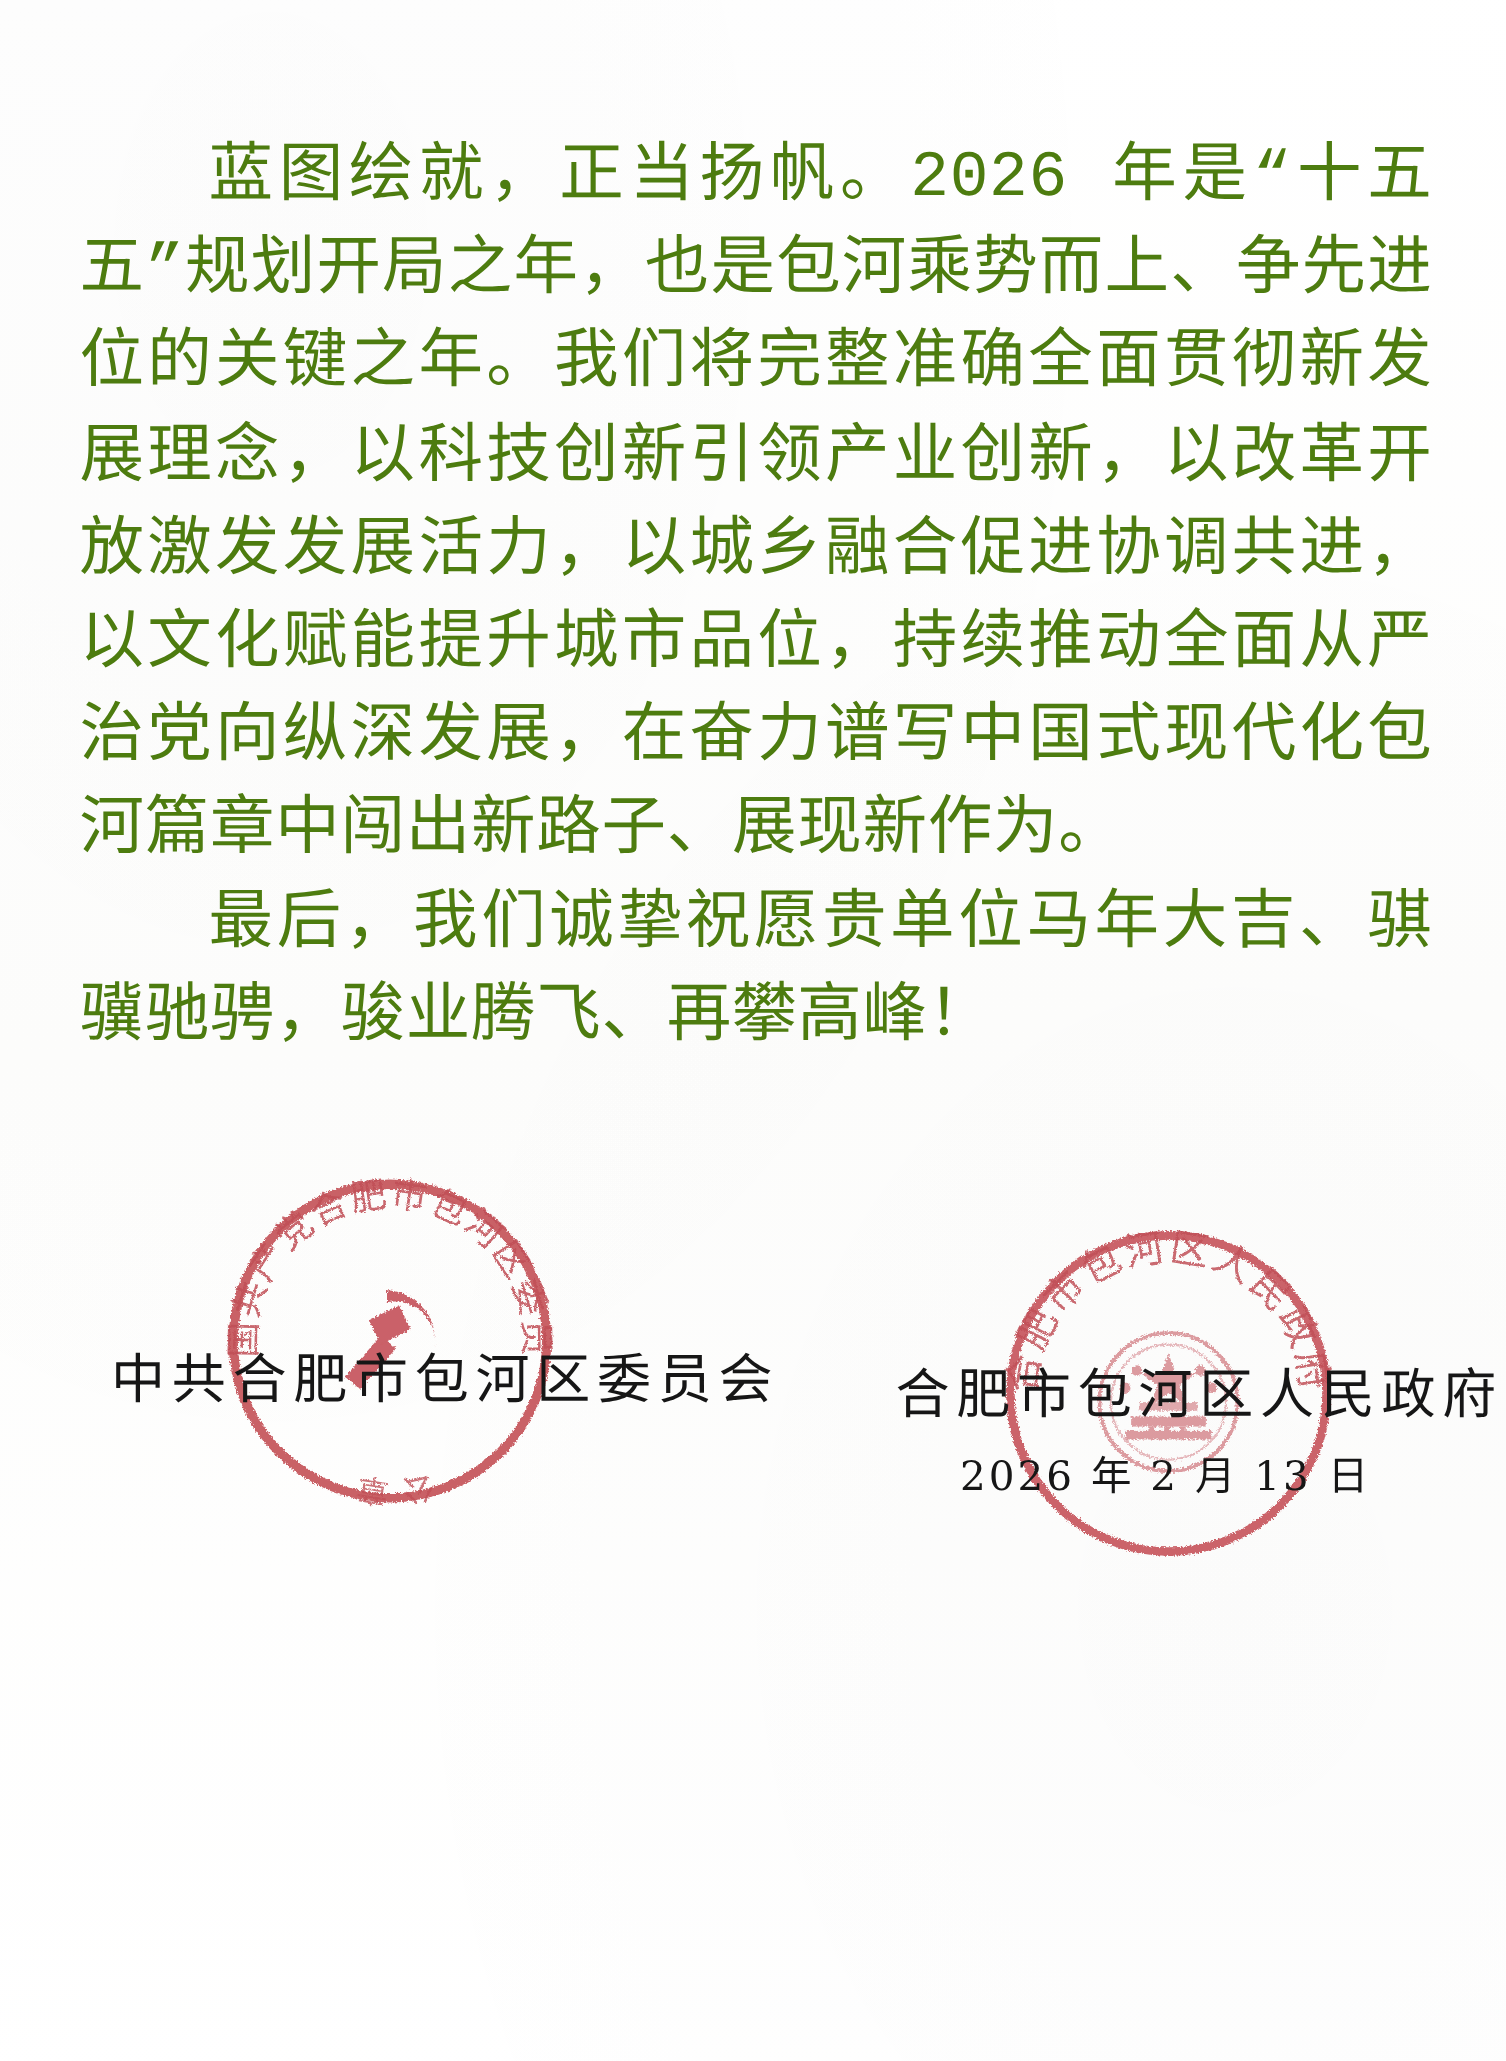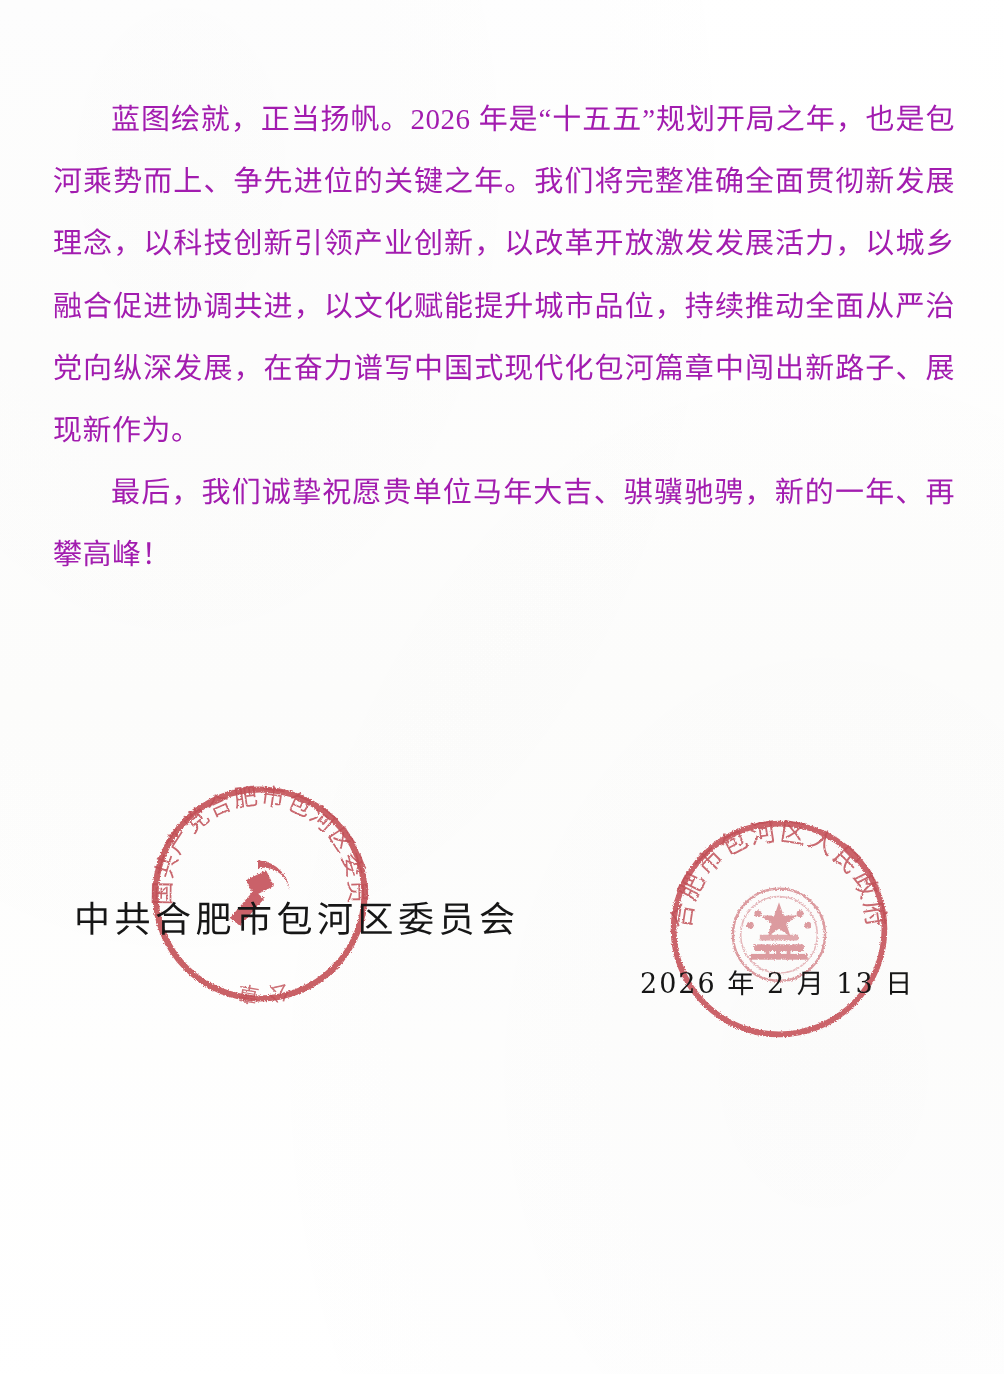--- a/index.html
+++ b/index.html
@@ -41,25 +41,25 @@
     width: 902px;
     z-index: 2;
   }
 
   .para {
     margin: 0 0 0 0;
     text-indent: 2em;
     text-align: justify;
     text-align-last: left;
     text-justify: inter-ideograph;
-    font-size: 29px;
+    font-size: 43px;
     line-height: 62.2px;
     letter-spacing: 0.5px;
-    color: #a21caf;
-    font-family: Liberation Serif, serif;
+    color: #4d7c0f;
+    font-family: Liberation Mono, monospace;
     font-weight: 400;
     word-break: break-all;
   }
 
   .para + .para { margin-top: 0; }
 
   
   #signature-zone {
     position: absolute;
     left: 0;
@@ -98,21 +98,21 @@
     letter-spacing: 2px;
   }
 </style>
 </head>
 <body>
 
 <div id="page">
 
   <div id="letter-body">
     <p class="para">蓝图绘就，正当扬帆。2026 年是“十五五”规划开局之年，也是包河乘势而上、争先进位的关键之年。我们将完整准确全面贯彻新发展理念，以科技创新引领产业创新，以改革开放激发发展活力，以城乡融合促进协调共进，以文化赋能提升城市品位，持续推动全面从严治党向纵深发展，在奋力谱写中国式现代化包河篇章中闯出新路子、展现新作为。</p>
-    <p class="para">最后，我们诚挚祝愿贵单位马年大吉、骐骥驰骋，新的一年、再攀高峰！</p>
+    <p class="para">最后，我们诚挚祝愿贵单位马年大吉、骐骥驰骋，骏业腾飞、再攀高峰！</p>
   </div>
 
   <div id="signature-zone">
 
     <svg id="party-seal" class="seal" viewBox="0 0 240 240" aria-hidden="true">
       <defs>
         <filter id="rough1" x="-25%" y="-25%" width="150%" height="150%">
           <feTurbulence type="fractalNoise" baseFrequency="0.75" numOctaves="4" seed="7" result="n"></feTurbulence>
           <feDisplacementMap in="SourceGraphic" in2="n" scale="3.4" xChannelSelector="R" yChannelSelector="G"></feDisplacementMap>
         </filter>
@@ -181,17 +181,18 @@
         <rect x="-30" y="20" width="60" height="6" fill="#c4535c"></rect>
         <rect x="-20" y="0" width="40" height="6" fill="#c4535c" opacity="0.85"></rect>
         <rect x="-14" y="17" width="4" height="5" fill="#c4535c"></rect>
         <rect x="-3" y="17" width="4" height="5" fill="#c4535c"></rect>
         <rect x="8" y="17" width="4" height="5" fill="#c4535c"></rect>
       </g>
     </svg>
 
     <div class="sig-line" id="party-sig">中共合肥市包河区委员会</div>
 
+    <div class="sig-line" id="gov-sig">合肥市包河区人民政府</div>
 
     <div class="sig-line" id="gov-date">2026 年 2 月 13 日</div>
 
   </div>
 </div>
 
 </body></html>

